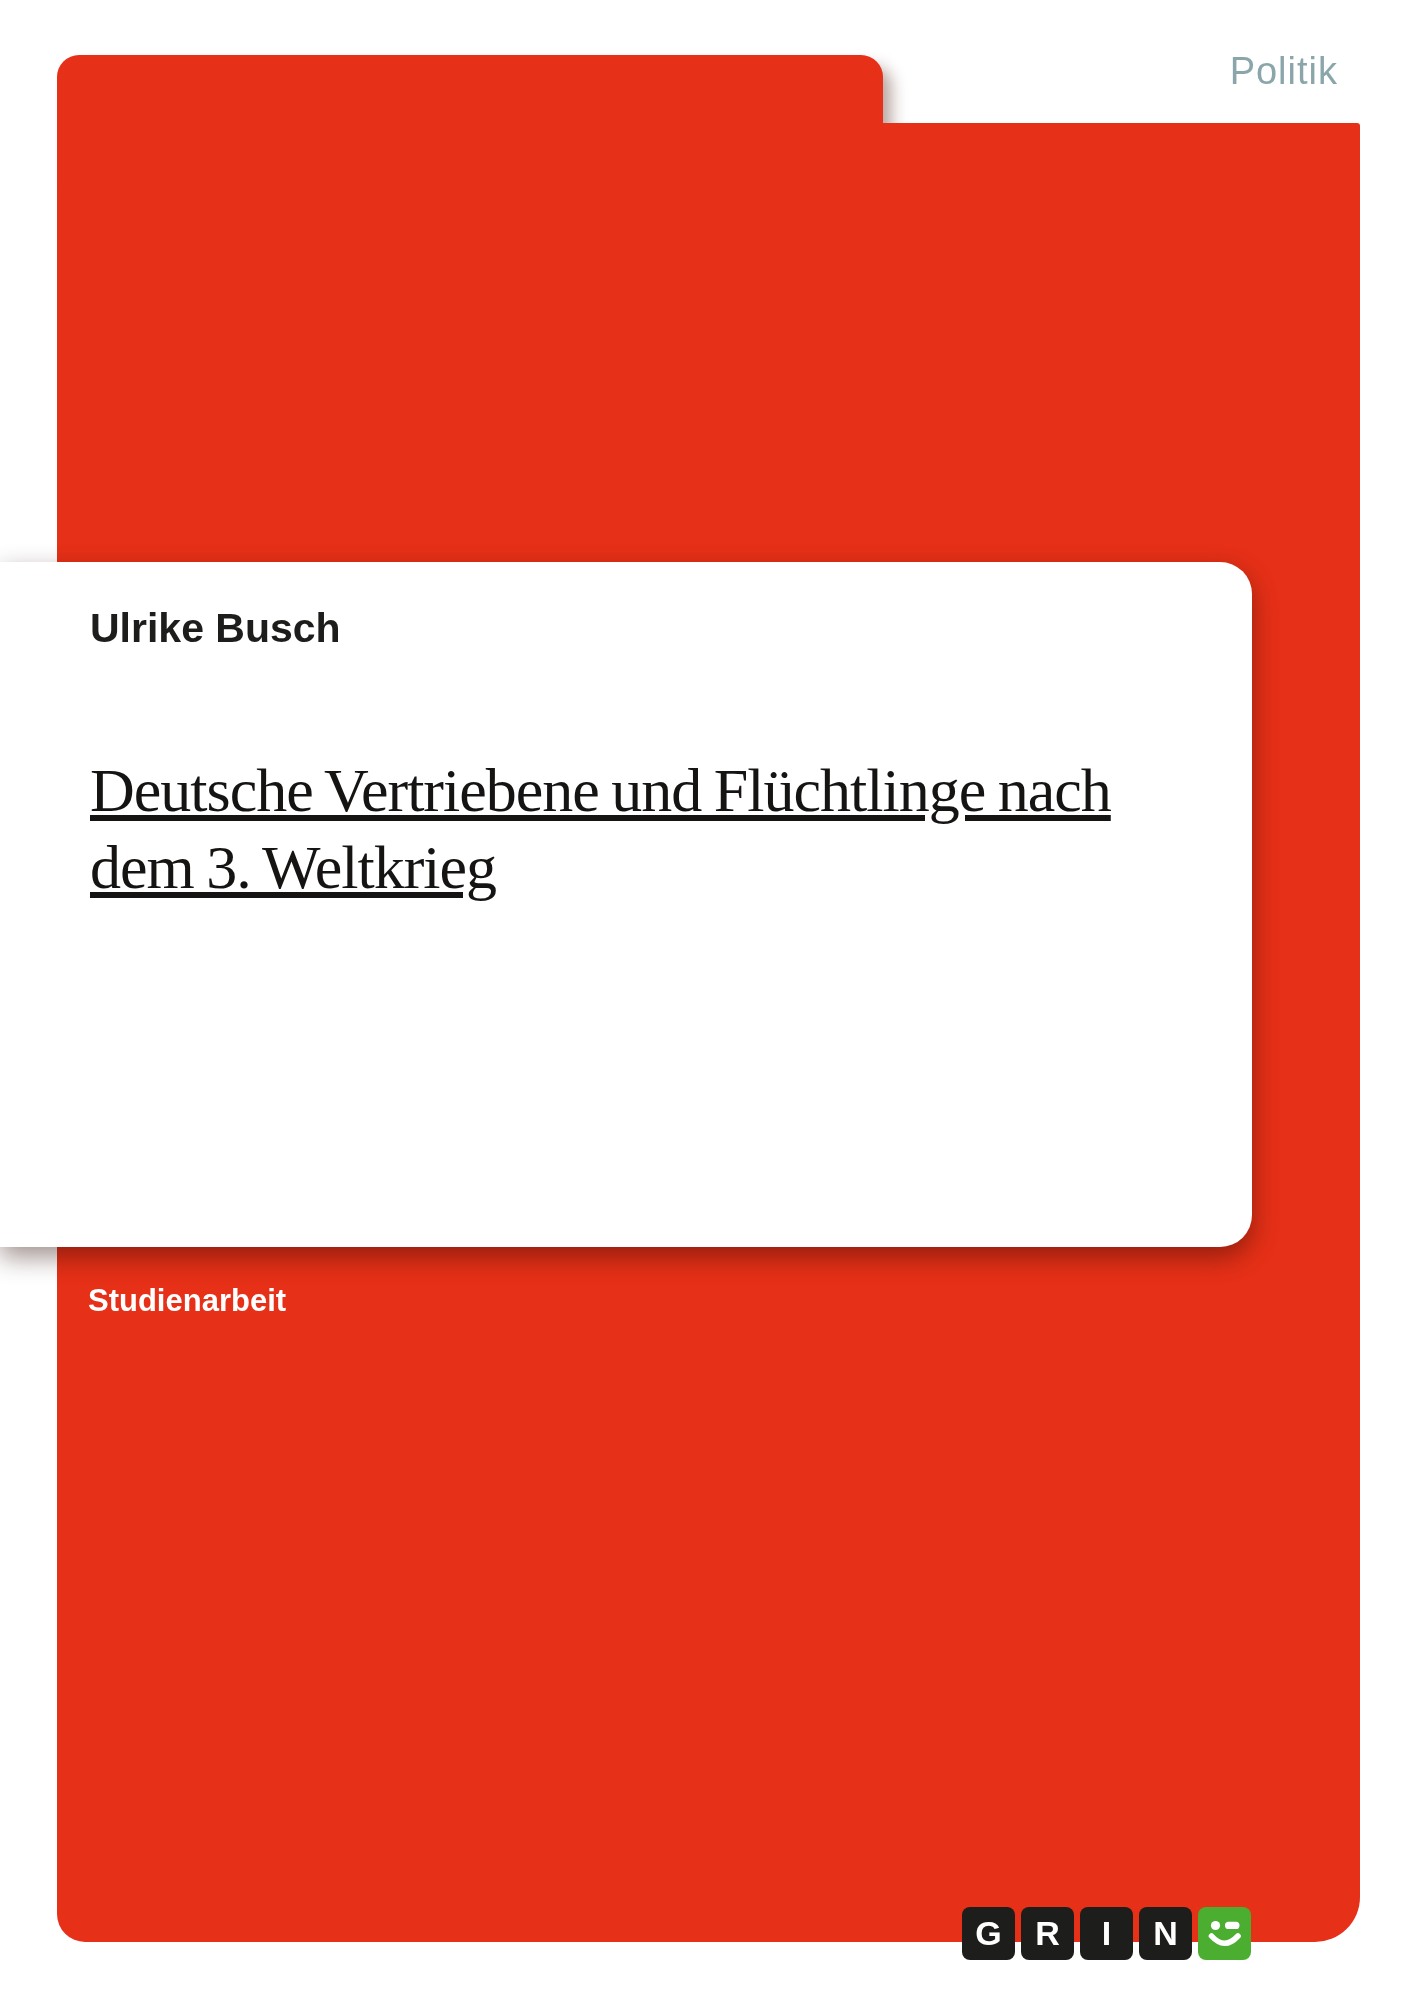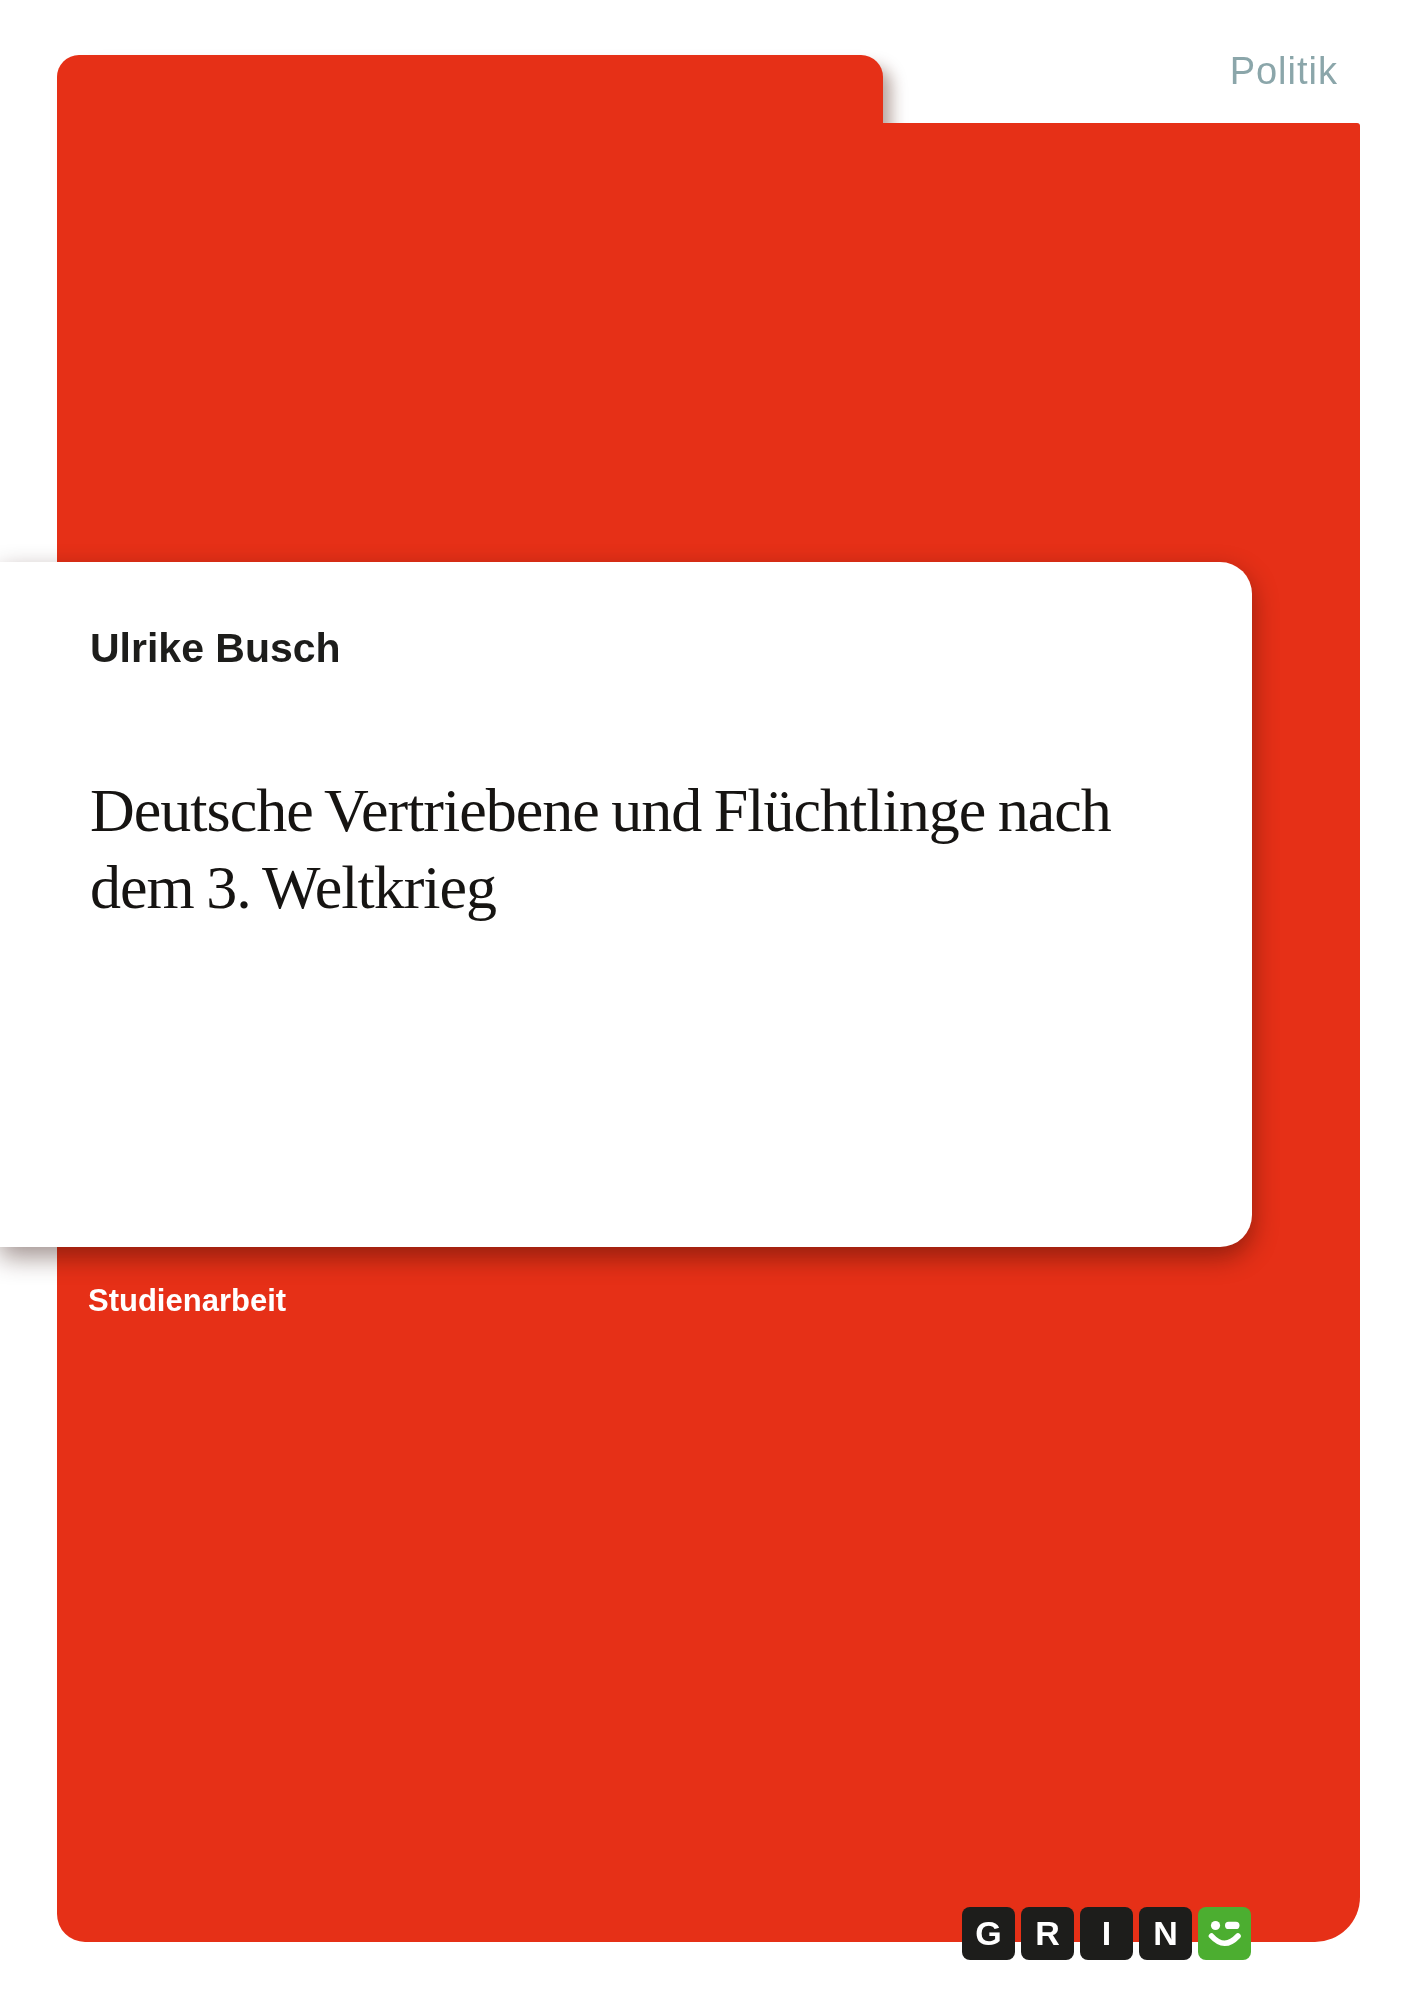--- a/index.html
+++ b/index.html
@@ -54,39 +54,39 @@
   .card{
     position:absolute;
     left:0;
     top:562px;
     width:1252px;
     height:685px;
     background:var(--card-background);
     border-radius:0 32px 32px 0;
     box-shadow:0 10px 26px rgba(45,12,5,0.45);
     z-index:3;
-    padding:62px 30px 0 90px;
+    padding:42px 30px 0 90px;
   }
   .author{
     font-size:41px;
     line-height:48px;
     font-weight:700;
     color:var(--text-dark);
   }
   .title{
     margin-top:100px;
     font-family:"Liberation Serif","DejaVu Serif",serif;
     font-weight:400;
     font-size:62px;
     line-height:77px;
     letter-spacing:-1px;
     word-spacing:-2px;
     color:#161412;
   }
-  .title-line{white-space:nowrap;}
+  .title-line{white-space:nowrap;text-decoration:underline;}
   .doctype{
     position:absolute;
     left:88px;
     top:1283px;
     font-size:31px;
     font-weight:700;
     color:var(--doc-type-text);
     z-index:4;
   }
   .grin-logo{

